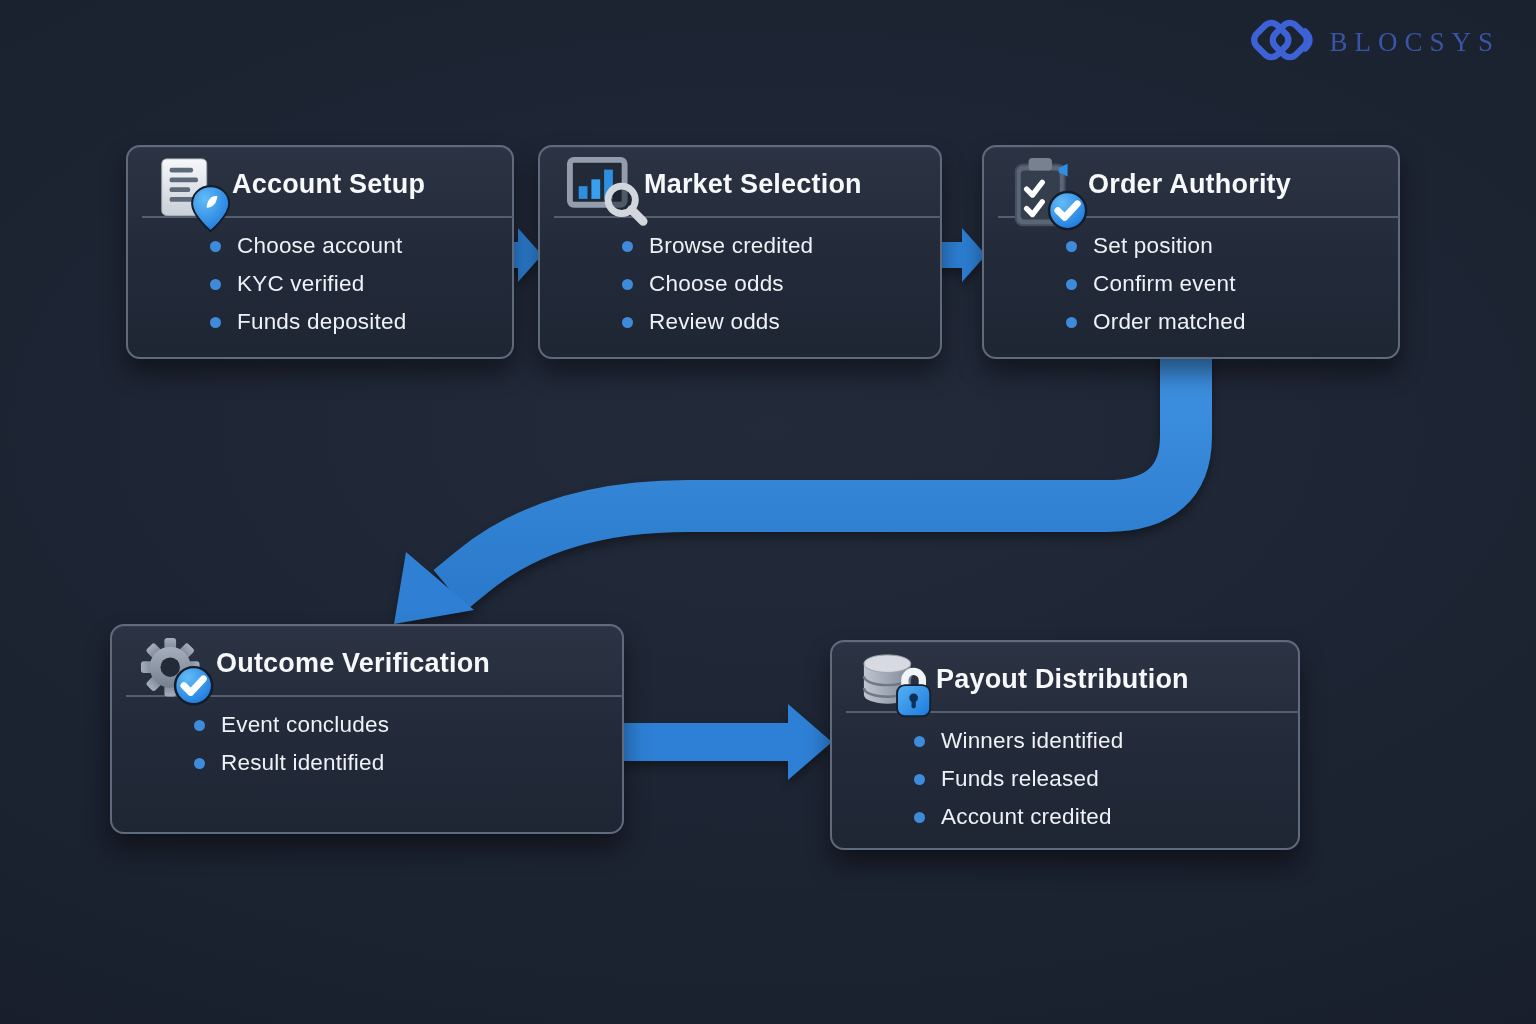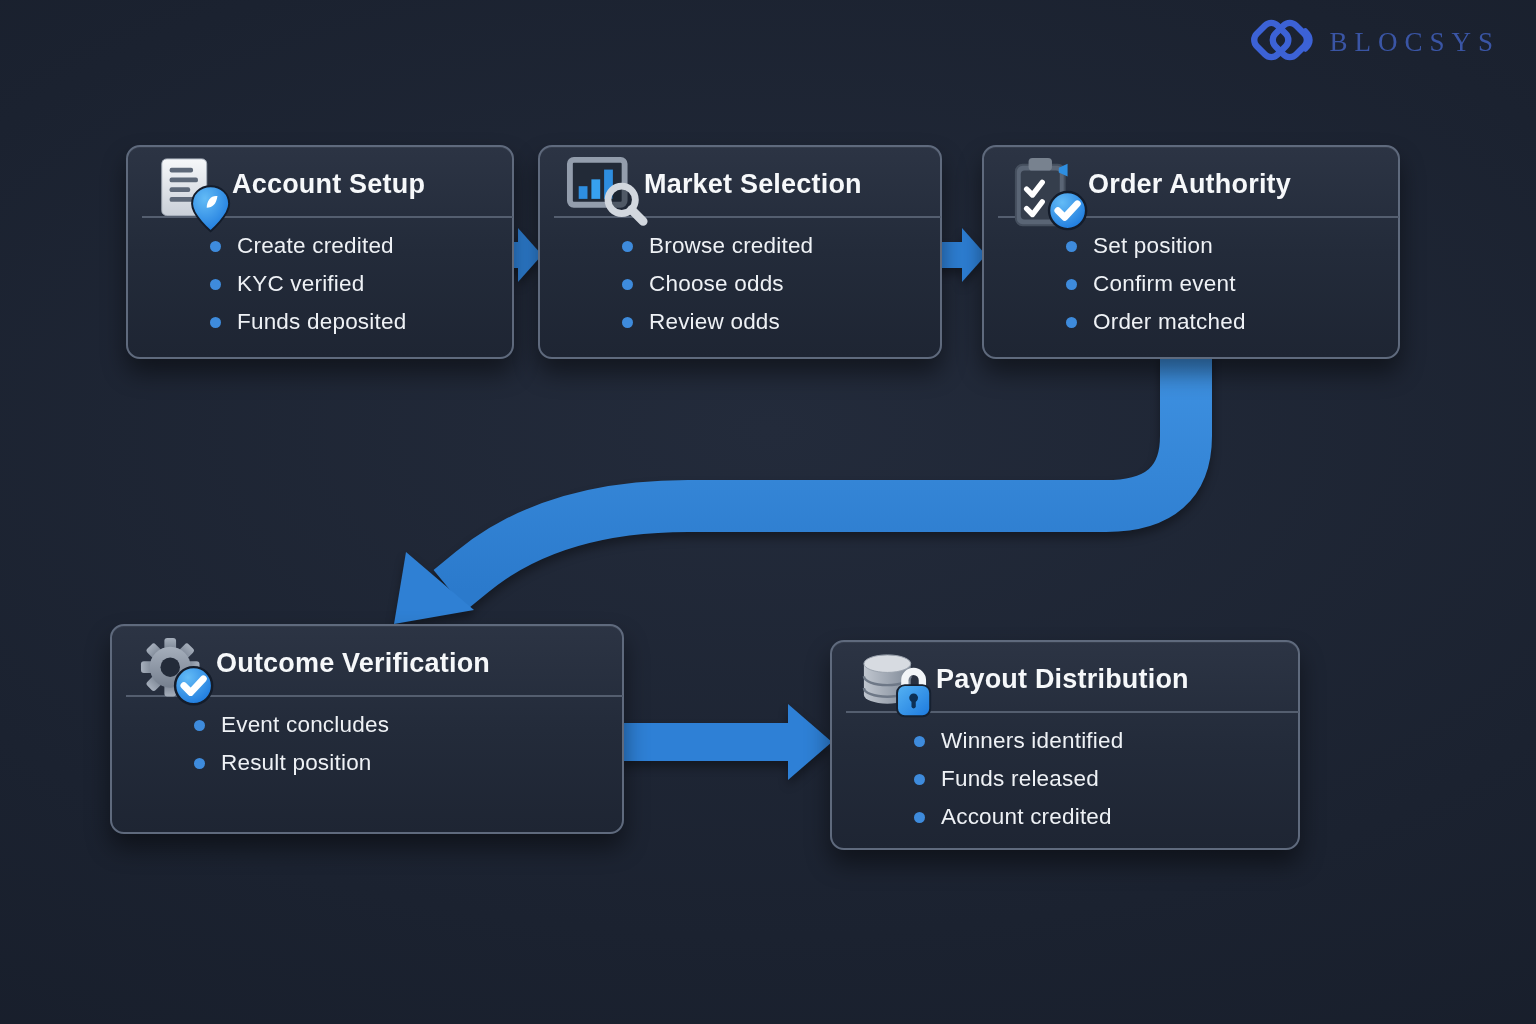--- a/index.html
+++ b/index.html
@@ -116,21 +116,21 @@
         <rect x="16" y="43" width="27" height="5" rx="2" fill="#5d6878"></rect>
         <path d="M58 32 c-11 0 -19 8 -19 18 c0 12 19 28 19 28 c0 0 19 -16 19 -28 c0 -10 -8 -18 -19 -18 z" fill="url(#blueR)" stroke="#141c2a" stroke-width="2"></path>
         <path d="M54 54 c0 -8 5 -13 11 -12 c-1 8 -5 12 -11 12 z" fill="#ffffff"></path>
       </svg>
     </div>
     <h2>Account Setup</h2>
     <div class="divider"></div>
     <ul class="list">
       <li>
           <span class="dot"></span>
-          <span class="bl">Create credited</span>
+          <span class="bl">Choose account</span>
         </li>
       <li>
           <span class="dot"></span>
           <span class="bl">KYC verified</span>
         </li>
       <li>
           <span class="dot"></span>
           <span class="bl">Funds deposited</span>
         </li>
     </ul>
@@ -217,21 +217,21 @@
     </div>
     <h2>Outcome Verification</h2>
     <div class="divider"></div>
     <ul class="list">
       <li>
           <span class="dot"></span>
           <span class="bl">Event concludes</span>
         </li>
       <li>
           <span class="dot"></span>
-          <span class="bl">Result position</span>
+          <span class="bl">Result identified</span>
         </li>
     </ul>
   </div>
 
   <div class="card c5">
     <div class="icon-wrap">
       <svg width="82" height="78" viewBox="0 0 84 80">
         <path d="M6 14 v32 a24 9 0 0 0 48 0 v-32" fill="url(#grayG2)"></path>
         <path d="M6 27 a24 9 0 0 0 48 0" fill="none" stroke="#6e7887" stroke-width="2.5"></path>
         <path d="M6 39 a24 9 0 0 0 48 0" fill="none" stroke="#6e7887" stroke-width="2.5"></path>

